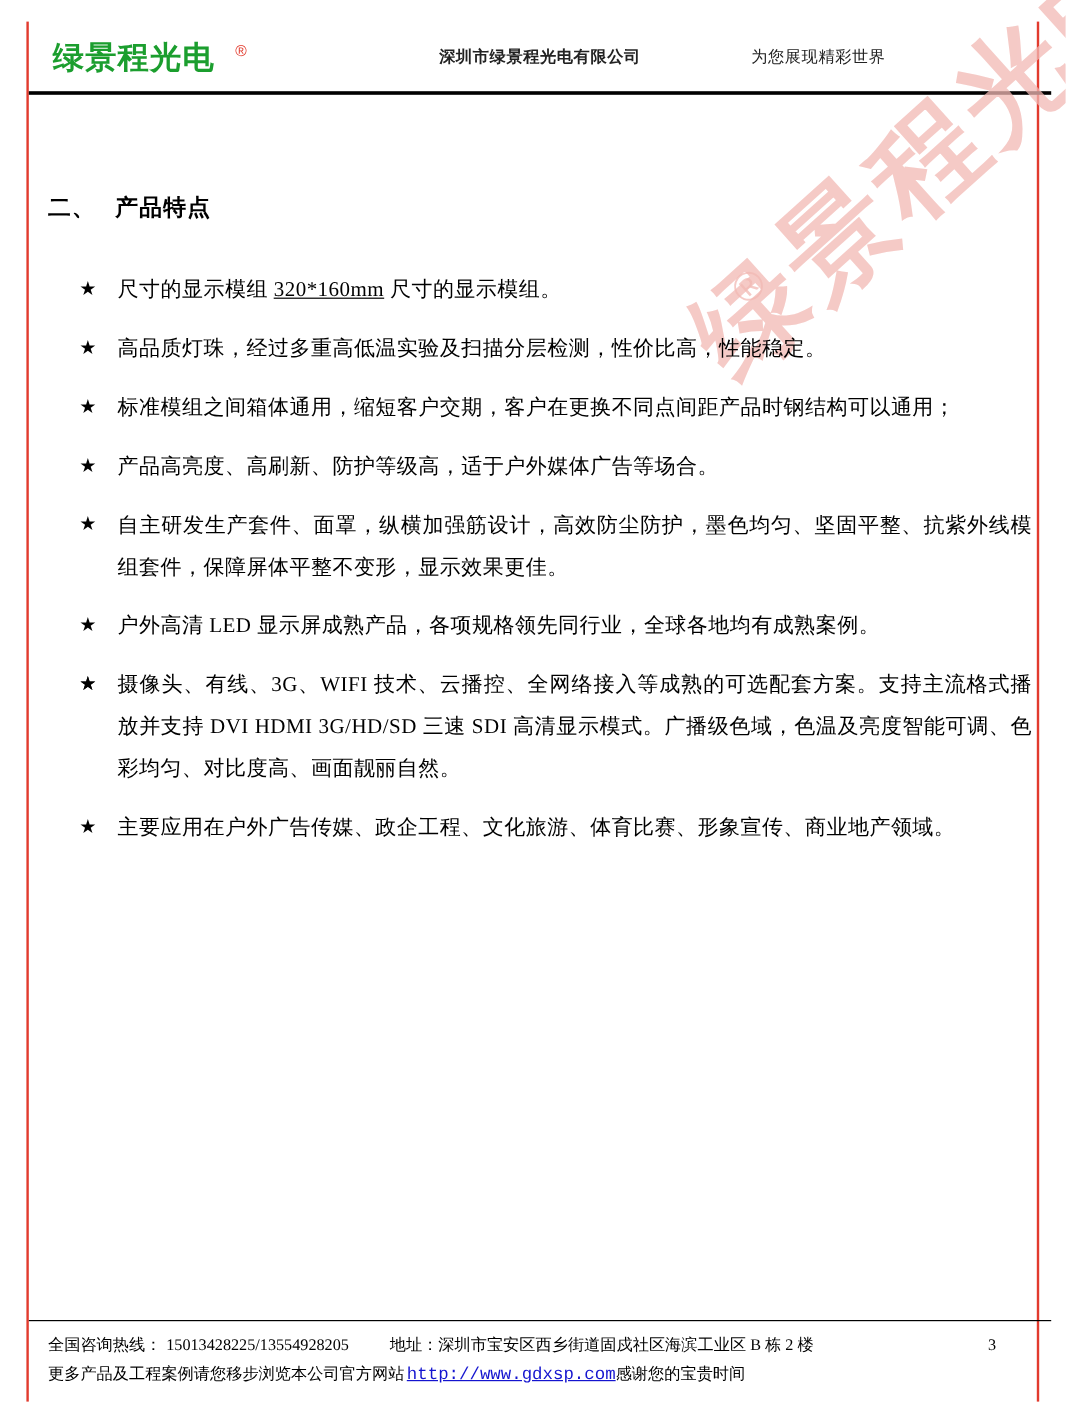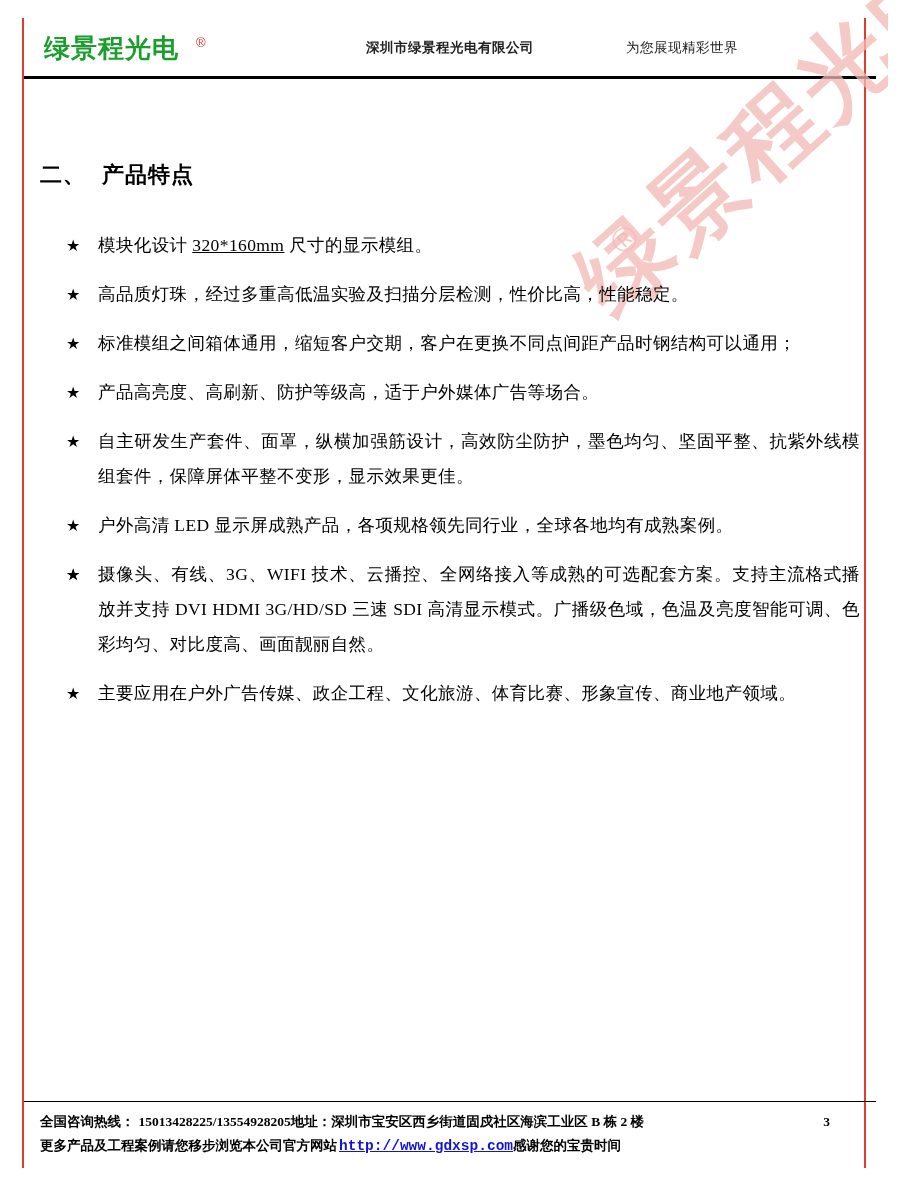--- a/index.html
+++ b/index.html
@@ -127,21 +127,21 @@
 
   
   .content {
     position: absolute;
     left: 40px;
     top: 160px;
     width: 820px;
     z-index: 2;
   }
   .section-title {
-    font-size: 22px;
+    font-size: 19px;
     font-weight: bold;
     margin: 0 0 38px 0;
     letter-spacing: 1px;
   }
   .section-title .num { margin-right: 16px; }
 
   ul.bullets {
     list-style: none;
     margin: 0;
     padding: 0 0 0 26px;
@@ -166,40 +166,39 @@
     text-decoration: underline;
   }
 
   
   .footer {
     position: absolute;
     left: 24px;
     bottom: 26px;
     width: 852px;
     z-index: 2;
-    font-weight: bold;
   }
   .footer-rule {
     width: 852px;
     height: 1px;
     background: #000;
     margin-bottom: 8px;
   }
   .footer-line {
     display: flex;
     align-items: baseline;
     font-size: 13.5px;
     line-height: 23px;
     padding-left: 16px;
     box-sizing: border-box;
   }
   .footer-line .seg { white-space: nowrap; }
   .footer-hotline-label { }
   .footer-hotline-value { margin-left: 4px; }
-  .footer-addr-label { }
+  .footer-addr-label { margin-left: 34px; }
   .footer-pagenum {
     margin-left: auto;
     padding-right: 46px;
     font-size: 13.5px;
   }
   .footer-line2 {
     display: flex;
     align-items: baseline;
     font-size: 13.5px;
     line-height: 25px;
@@ -238,21 +237,21 @@
     <div class="wm-text" style="left: 430px; top: 10px;">绿景程光电</div>
     <div class="wm-reg" style="left: 492px; top: -20px;">®</div>
   </div>
 
   <div class="content">
     <div class="section-title">
       <span class="num">二、</span><span>产品特点</span>
     </div>
 
     <ul class="bullets" id="feature-list">
-    <li><span class="star">★</span><span><span>模块化设计 </span><span class="uline">320*160mm</span><span> 尺寸的显示模组。</span></span></li>
+    <li><span class="star">★</span><span><span>尺寸的显示模组 </span><span class="uline">320*160mm</span><span> 尺寸的显示模组。</span></span></li>
         <li><span class="star">★</span><span><span>高品质灯珠，经过多重高低温实验及扫描分层检测，性价比高，性能稳定。</span></span></li>
         <li><span class="star">★</span><span><span>标准模组之间箱体通用，缩短客户交期，客户在更换不同点间距产品时钢结构可以通用；</span></span></li>
         <li><span class="star">★</span><span><span>产品高亮度、高刷新、防护等级高，适于户外媒体广告等场合。</span></span></li>
         <li><span class="star">★</span><span><span>自主研发生产套件、面罩，纵横加强筋设计，高效防尘防护，墨色均匀、坚固平整、抗紫外线模组套件，保障屏体平整不变形，显示效果更佳。</span></span></li>
         <li><span class="star">★</span><span><span>户外高清 LED 显示屏成熟产品，各项规格领先同行业，全球各地均有成熟案例。</span></span></li>
         <li><span class="star">★</span></li>
         <li><span class="star">★</span><span><span>摄像头、有线、3G、WIFI 技术、云播控、全网络接入等成熟的可选配套方案。支持主流格式播放并支持 DVI HDMI 3G/HD/SD 三速 SDI 高清显示模式。广播级色域，色温及亮度智能可调、色彩均匀、对比度高、画面靓丽自然。</span></span></li>
         <li><span class="star">★</span><span><span>主要应用在户外广告传媒、政企工程、文化旅游、体育比赛、形象宣传、商业地产领域。</span></span></li>
       </ul>
   </div>

